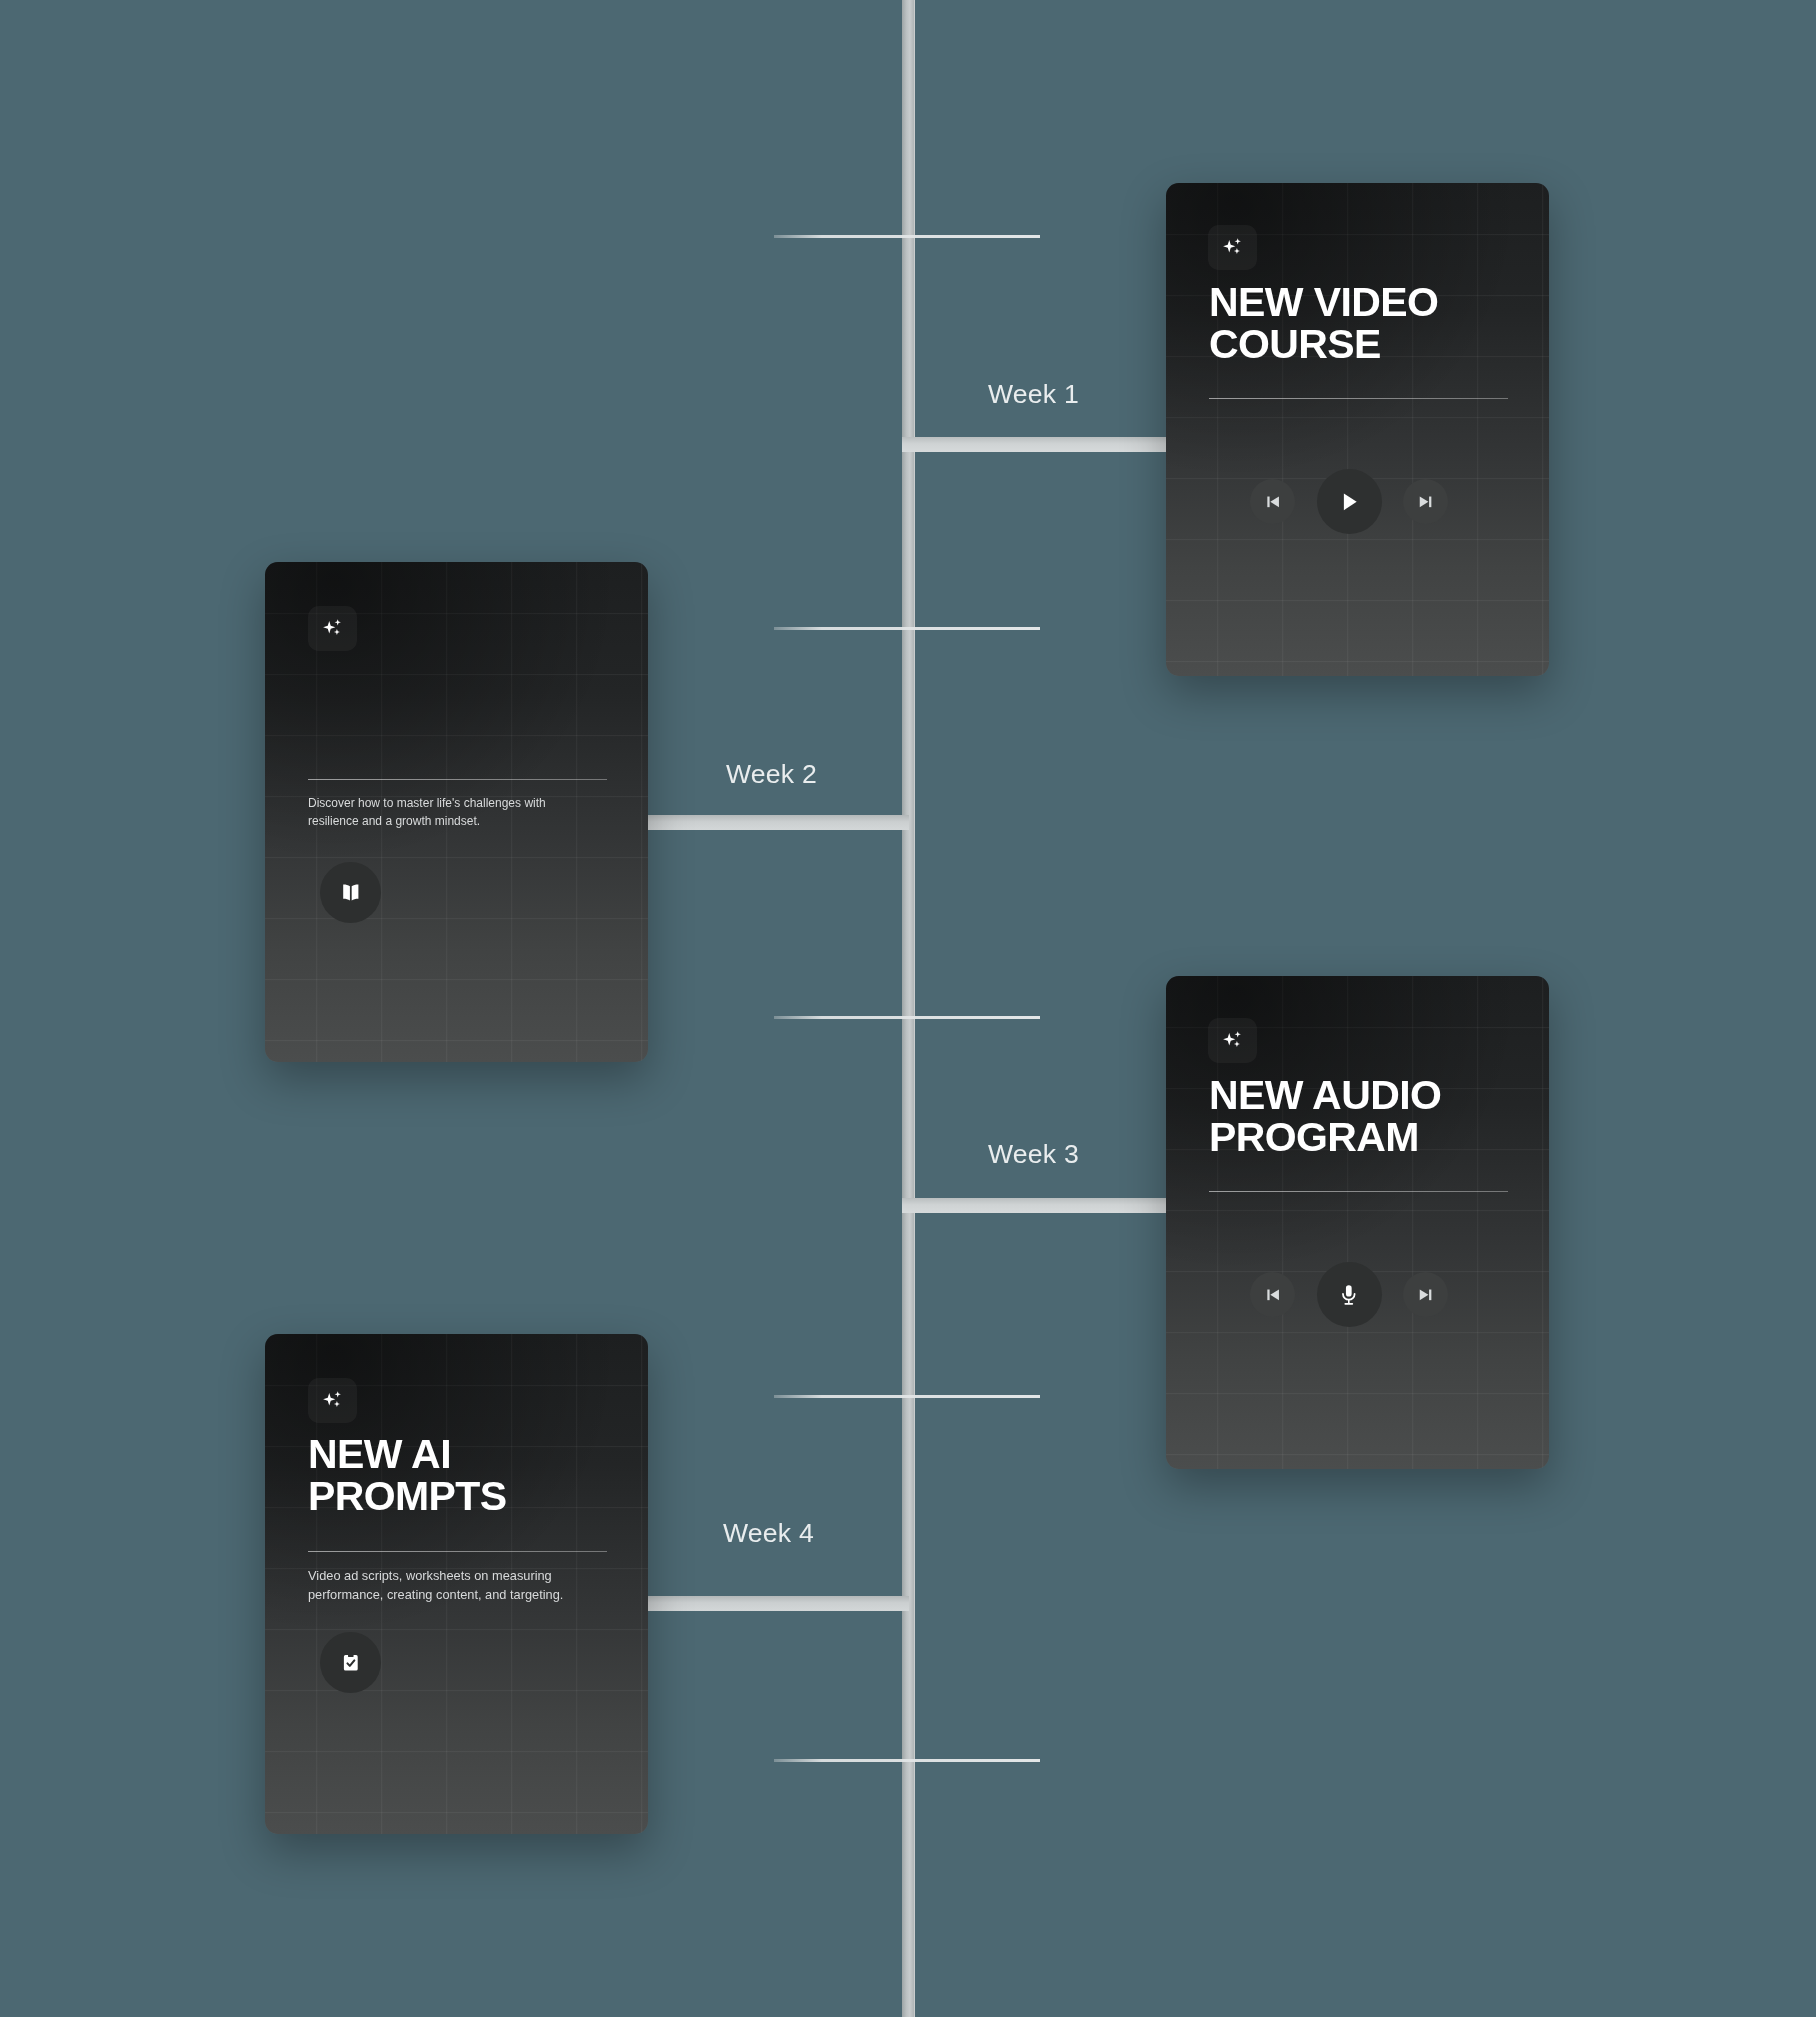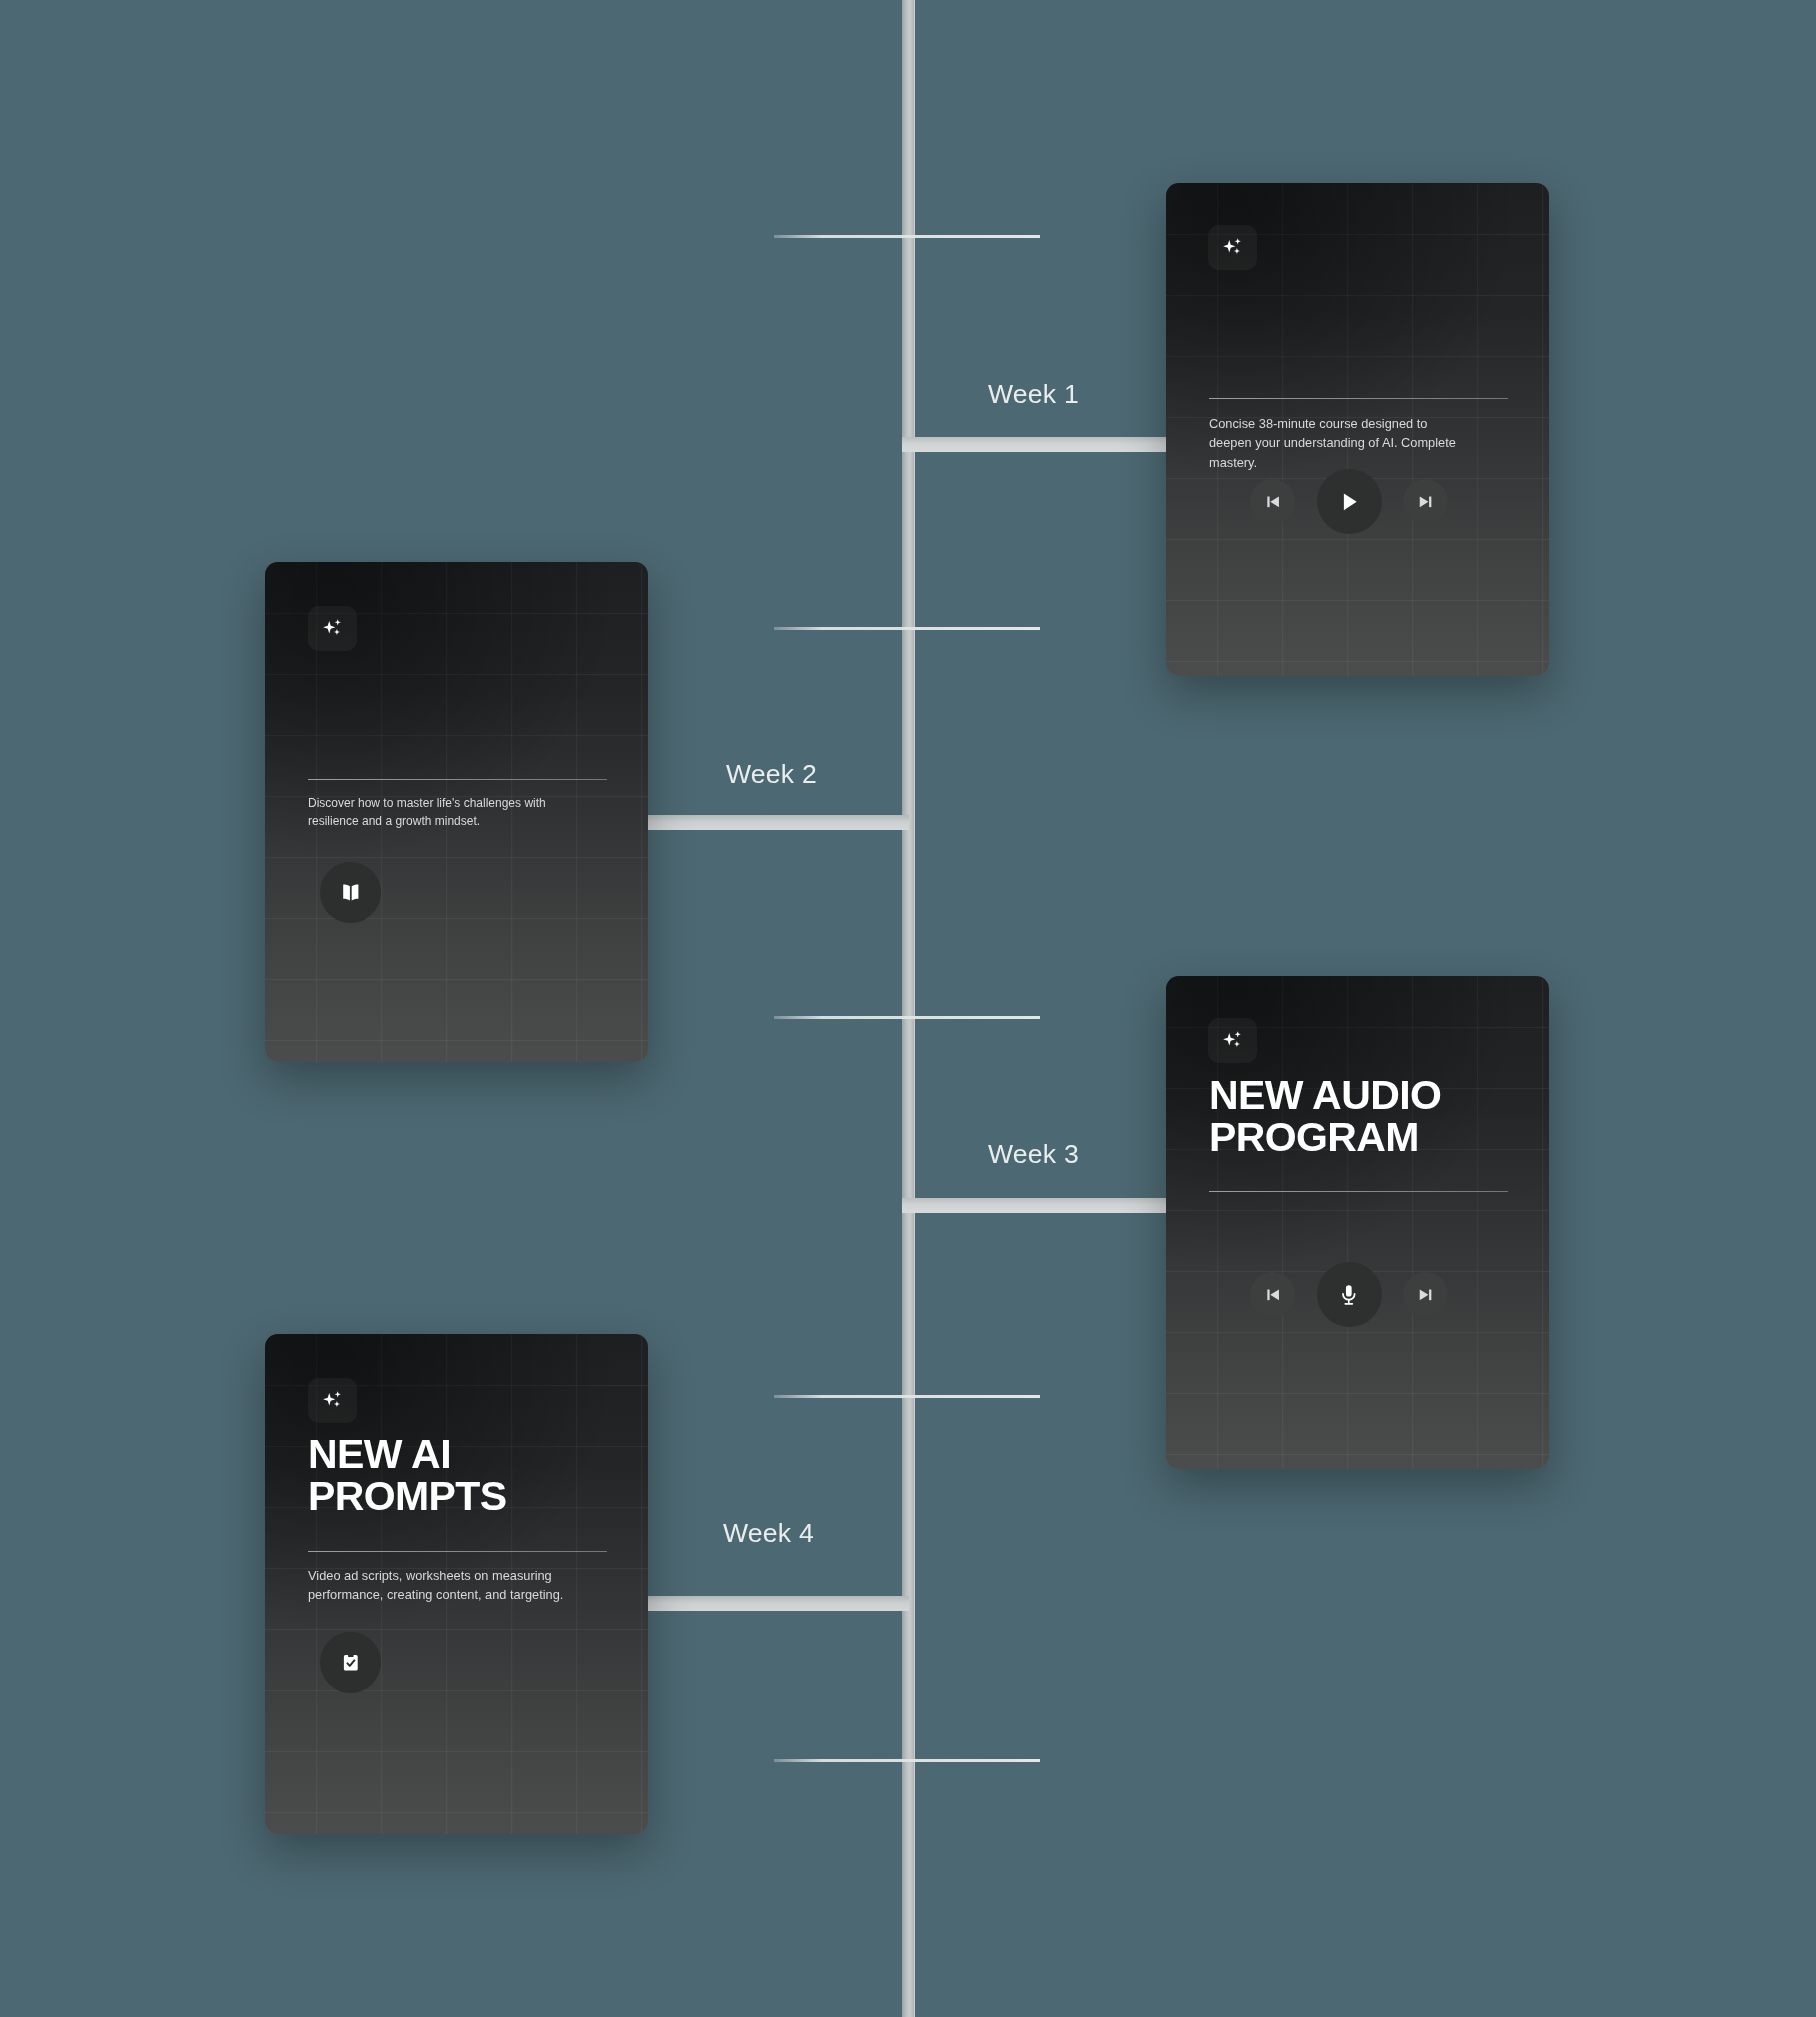--- a/index.html
+++ b/index.html
@@ -158,22 +158,22 @@
 
   <div class="card" style="left:1166px;top:183px;width:383px;height:493px;">
     <div class="card-inner">
       <div class="sparkle-badge" style="left:42px;top:42px;">
         <svg width="27.6" height="27.6" viewBox="0 0 28 28" aria-hidden="true">
           <path d="M10.4 6.2 L11.9 11.0 L16.6 12.5 L11.9 14.0 L10.4 18.8 L8.9 14.0 L4.2 12.5 L8.9 11.0 Z" fill="#ffffff"></path>
           <path d="M19.0 4.2 L19.8 6.6 L22.2 7.4 L19.8 8.2 L19.0 10.6 L18.2 8.2 L15.8 7.4 L18.2 6.6 Z" fill="#ffffff"></path>
           <path d="M18.2 14.2 L19.0 16.4 L21.2 17.2 L19.0 18.0 L18.2 20.2 L17.4 18.0 L15.2 17.2 L17.4 16.4 Z" fill="#ffffff"></path>
         </svg>
       </div>
+      <h2 class="card-title" style="left:43px;top:98px;width:296px;font-size:41px;">NEW VIDEO COURSE</h2>
       <div class="card-rule" style="left:43px;top:215px;width:299px;"></div>
-      <p class="card-desc" style="left:43px;top:231px;width:264px;font-size:12.8px;">Concise 38-minute course designed to deepen your understanding of AI. Complete mastery.</p>
 
       <div class="controls" style="left:84px;top:286px;">
         <button class="ctl side">
           <svg width="19.7" height="19.7" viewBox="0 0 20 20" aria-hidden="true">
             <rect x="4.4" y="4.6" width="2.3" height="10.8" fill="#d9dcdd"></rect>
             <path d="M16.2 4.6 L16.2 15.4 L7.4 10 Z" fill="#d9dcdd"></path>
           </svg>
         </button>
         <button class="ctl main">
           <svg width="27.6" height="27.6" viewBox="0 0 28 28" aria-hidden="true">

